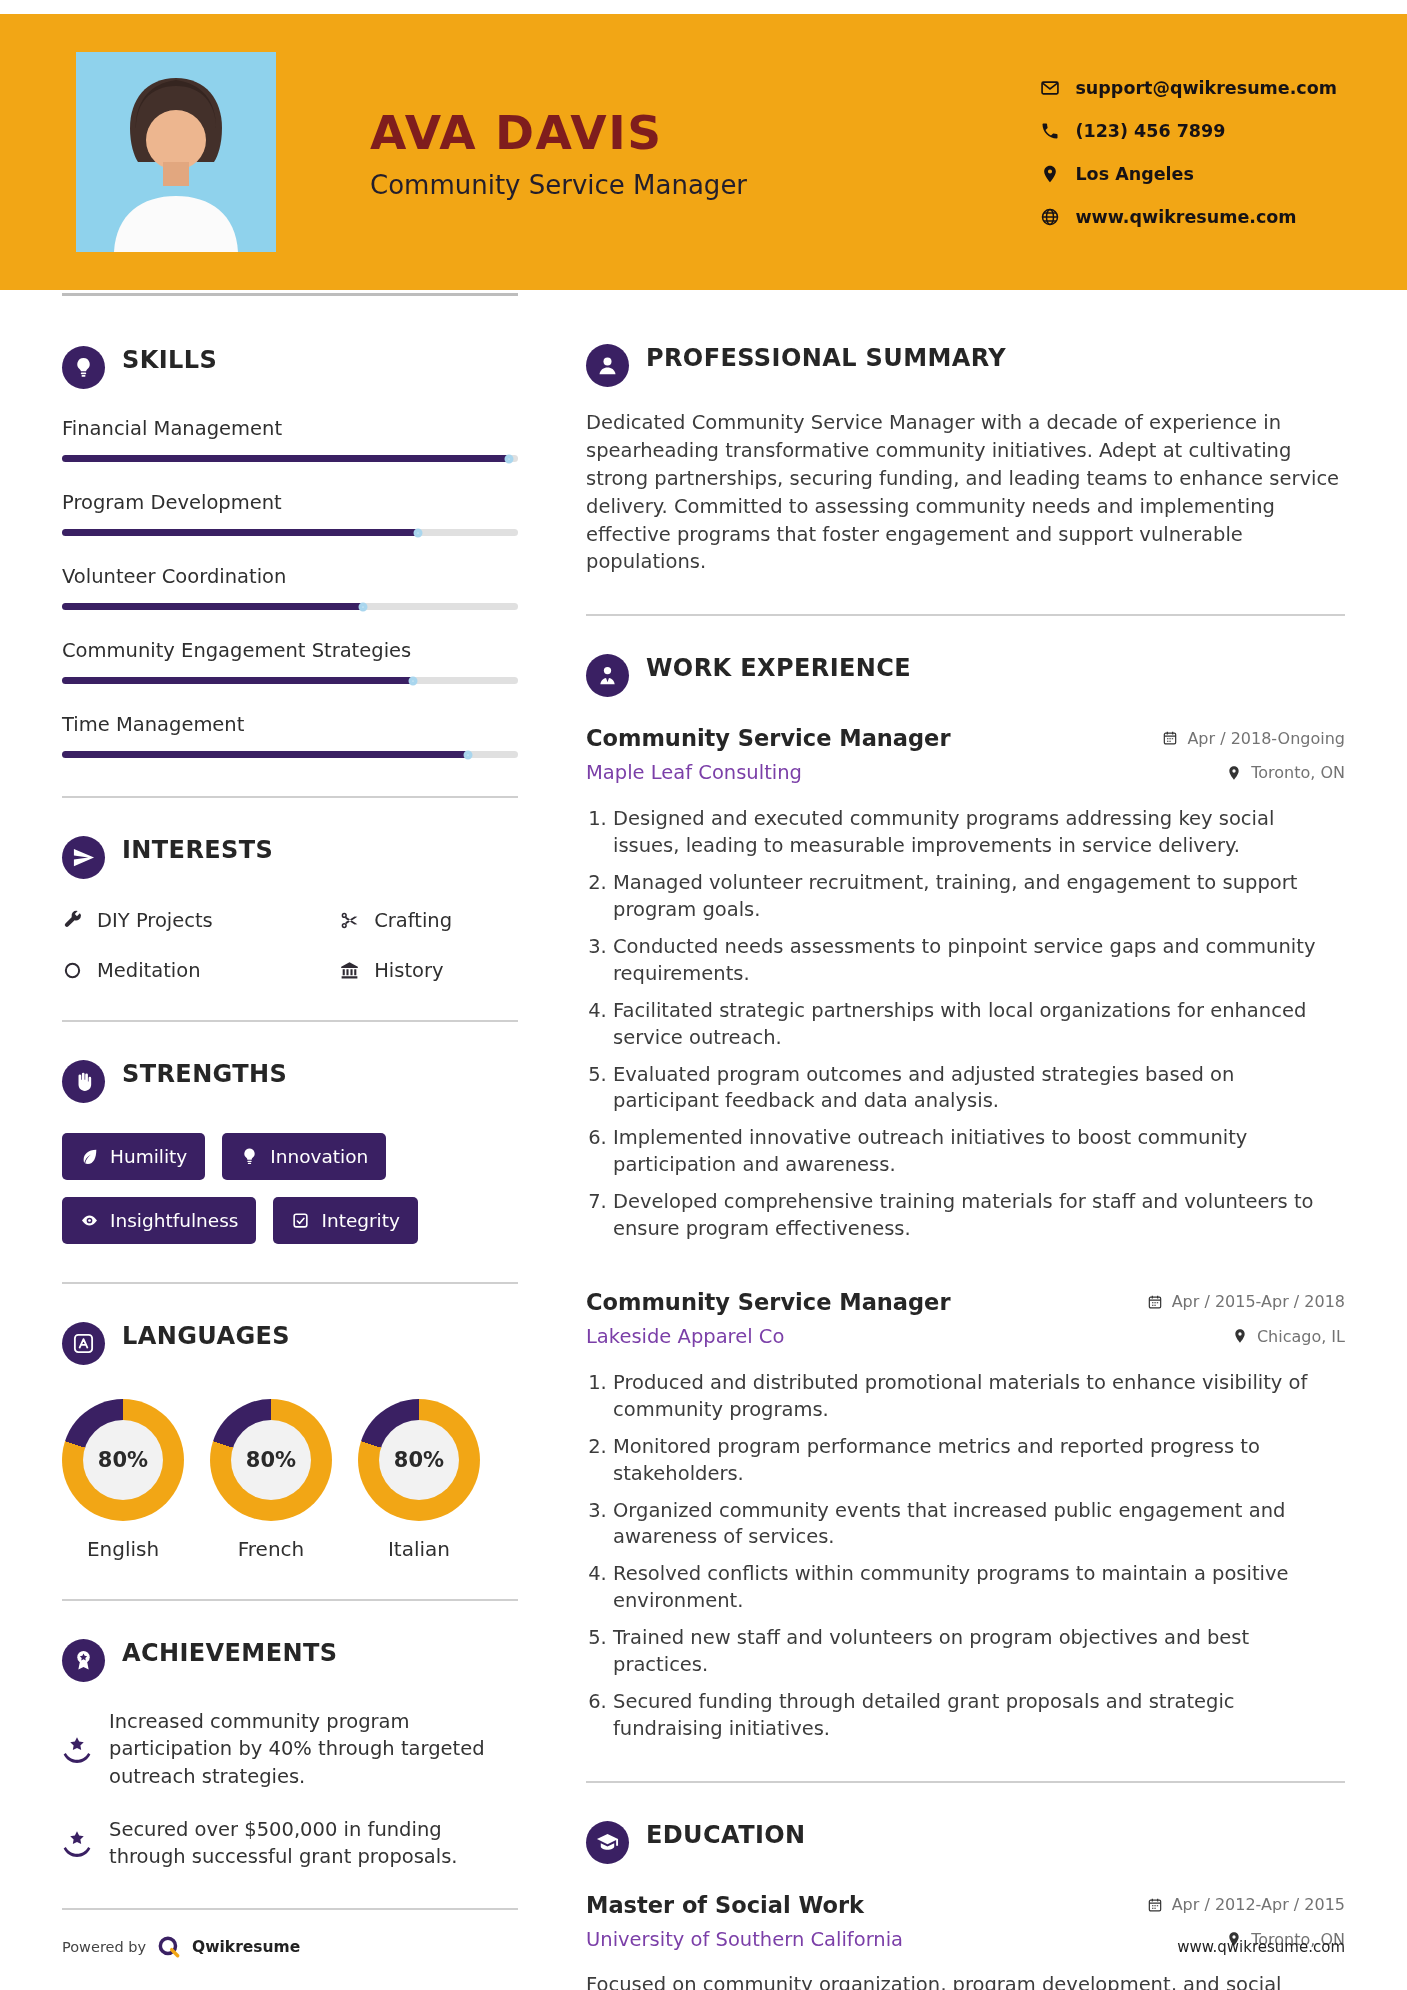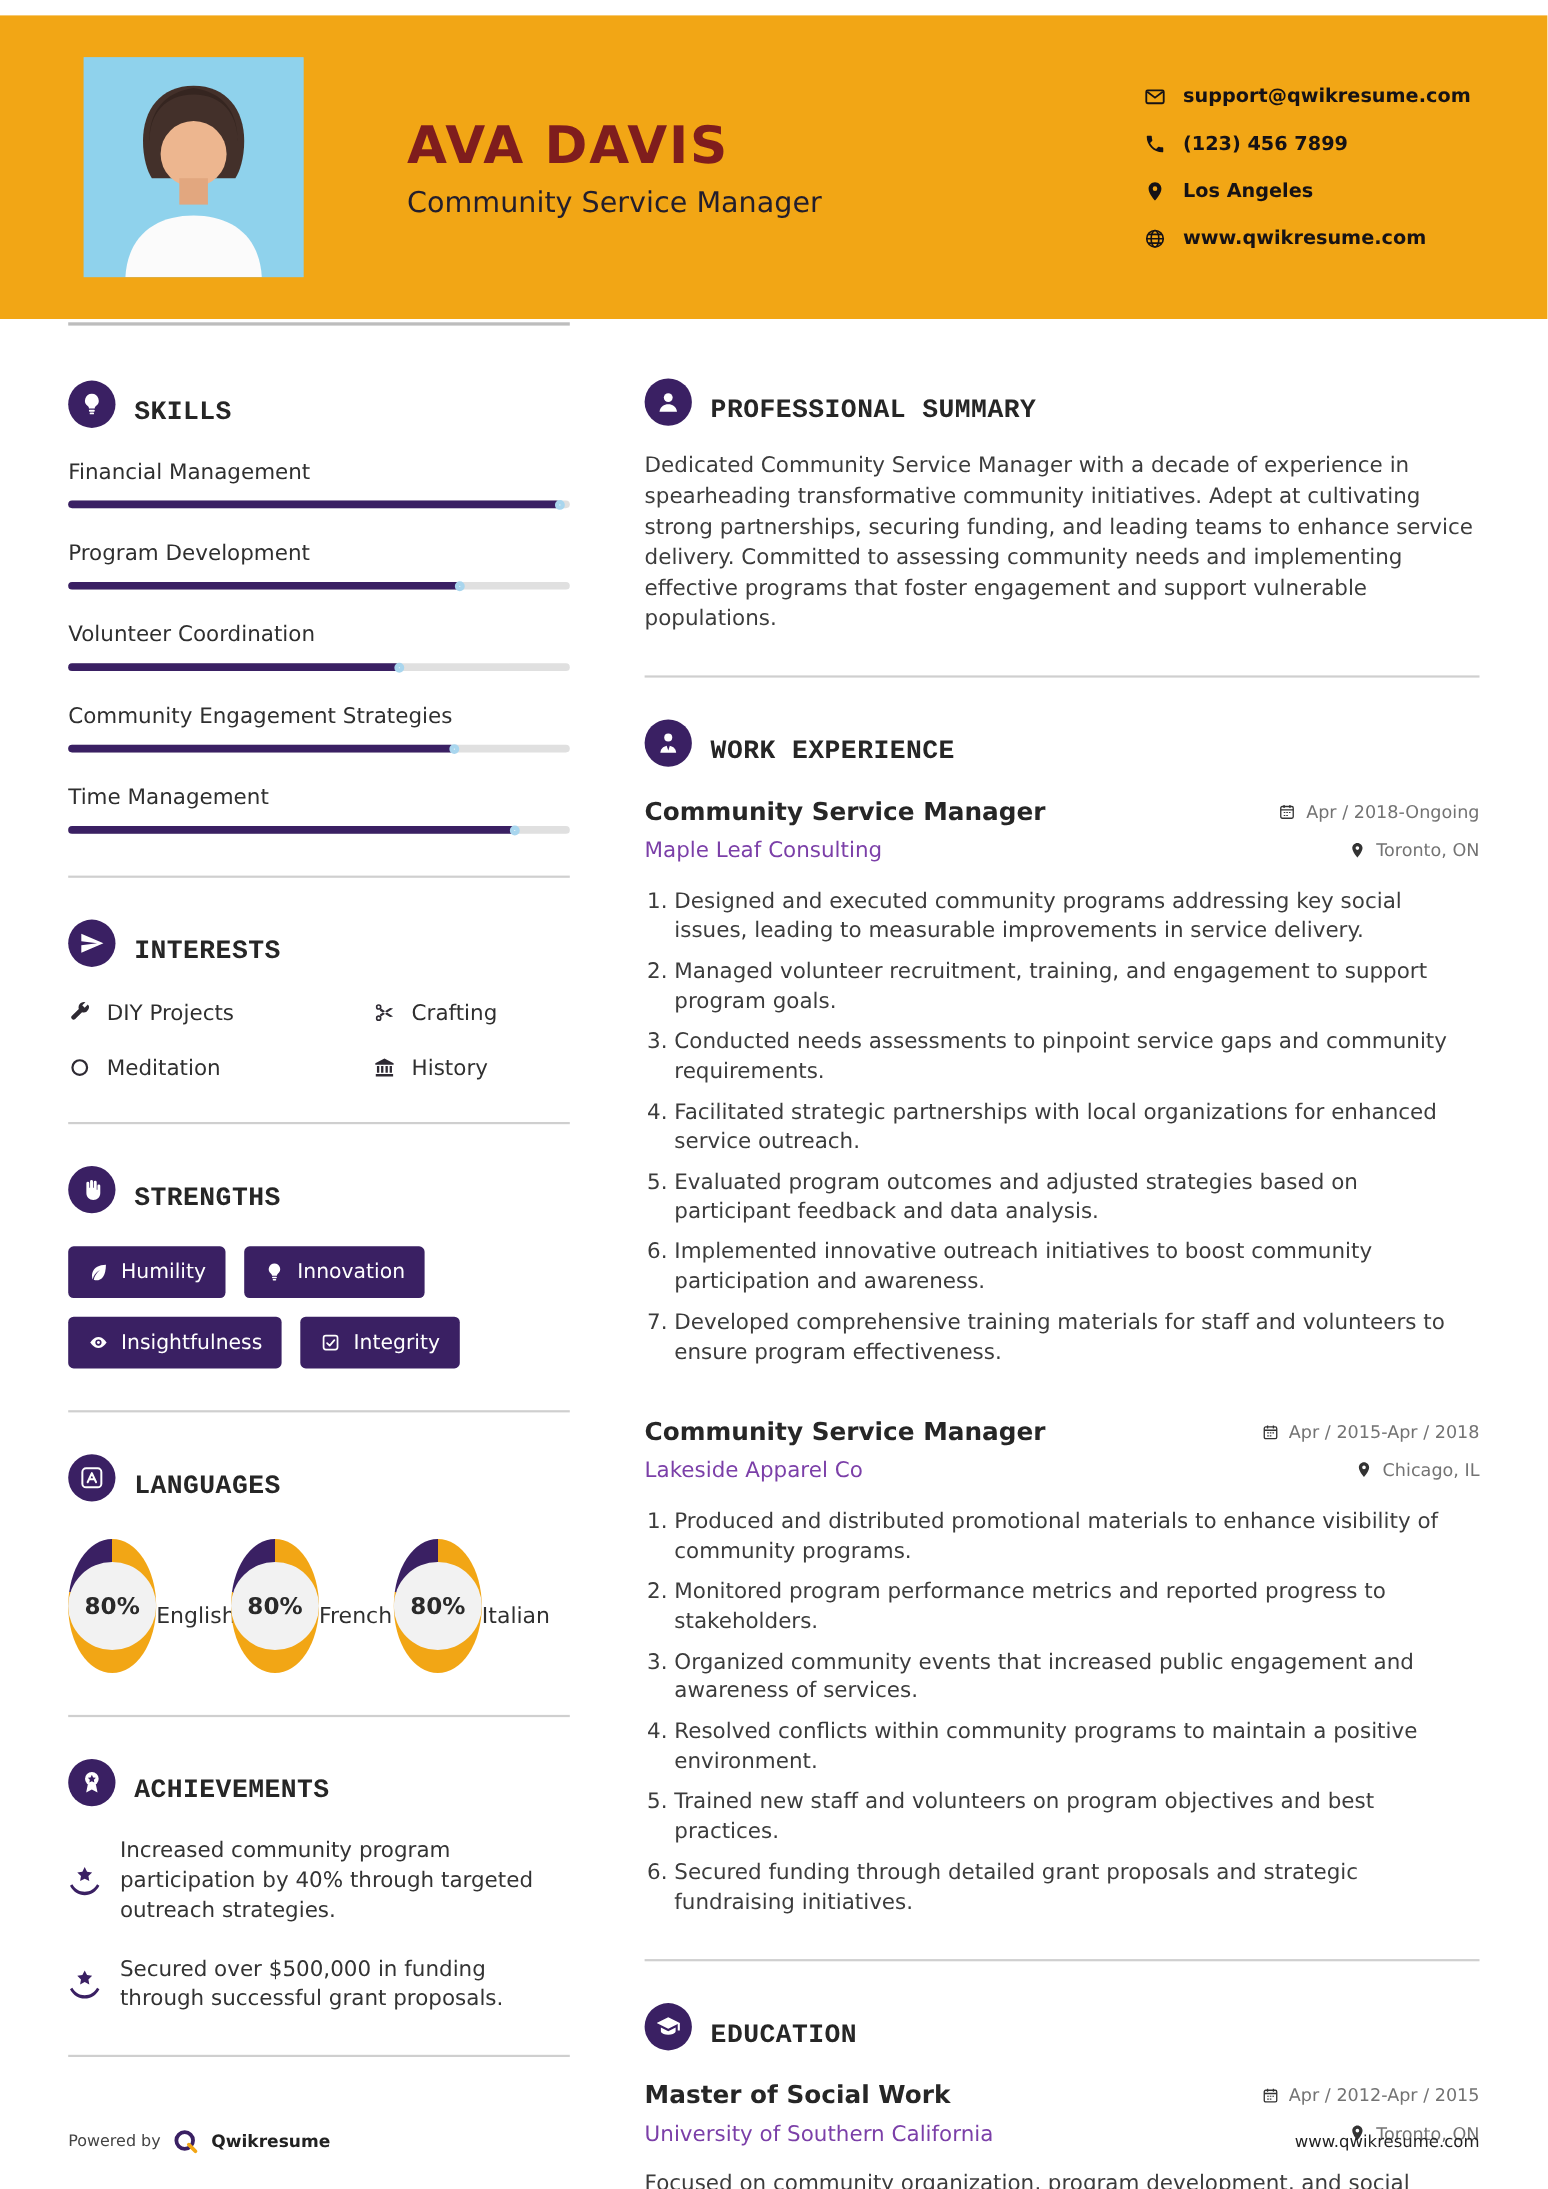--- a/index.html
+++ b/index.html
@@ -19,21 +19,21 @@
   .identity{margin-left:94px;}
   .name{font-size:47px;font-weight:800;letter-spacing:1.5px;color:#7f1d1d;margin:0;}
   .role{font-size:26px;color:#231E2C;margin-top:10px;font-weight:500;}
   .contact{list-style:none;margin:0 0 0 auto;padding:0;display:flex;flex-direction:column;gap:23px;}
   .contact li{display:flex;align-items:center;gap:15px;font-size:17.5px;font-weight:600;color:#161215;}
   .contact .ic{color:#161215;}
 
   
   .ic{display:inline-flex;width:20px;height:20px;flex:0 0 auto;}
   .ic svg,.hdr-icon svg{width:100%;height:100%;display:block;}
-  .sec-head{display:flex;align-items:flex-end;gap:17px;font-family:Liberation Mono, monospace;}
+  .sec-head{display:flex;align-items:flex-start;gap:17px;}
   .hdr-icon{width:43px;height:43px;border-radius:50%;background:var(--purple);color:#fff;
             display:inline-flex;align-items:center;justify-content:center;flex:0 0 auto;padding:10px;}
   .sec-head h2{font-size:24px;font-weight:800;color:var(--heading);margin:0;letter-spacing:.4px;}
   .divider{border:none;border-top:2px solid var(--divider);margin:38px 0;}
 
   
   .columns{display:flex;padding:0 62px;}
   .sidebar{width:456px;flex:0 0 456px;}
   .main{flex:1;margin-left:68px;padding-top:54px;}
   .top-rule{border:none;border-top:3px solid #BDBDBD;margin:3px 0 50px;}
@@ -53,21 +53,21 @@
   .interest .ic{width:21px;height:21px;color:#2E2A33;}
 
   
   .badges{display:flex;flex-wrap:wrap;gap:17px;margin-top:30px;}
   .badge{display:inline-flex;align-items:center;gap:11px;background:var(--purple);color:#fff;
          font-size:18.5px;padding:13px 18px;border-radius:5px;}
   .badge .ic{width:19px;height:19px;color:#fff;}
 
   
   .langs{display:flex;gap:26px;margin-top:34px;}
-  .lang{display:flex;flex-direction:row;align-items:center;width:122px;}
+  .lang{display:flex;flex-direction:column;align-items:center;width:122px;}
   .donut{width:122px;height:122px;border-radius:50%;display:flex;align-items:center;justify-content:center;}
   .donut-hole{width:80px;height:80px;border-radius:50%;background:var(--donut_inner);
               display:flex;align-items:center;justify-content:center;}
   .donut-num{font-size:21px;font-weight:700;color:#2A2A2A;}
   .lang-label{margin-top:16px;font-size:20px;color:#2F2F2F;}
 
   
   .ach-list{margin-top:6px;}
   .ach-item{display:flex;gap:17px;margin-top:26px;align-items:center;}
   .ach-item .ic{width:30px;height:30px;color:var(--purple);margin-top:2px;}

